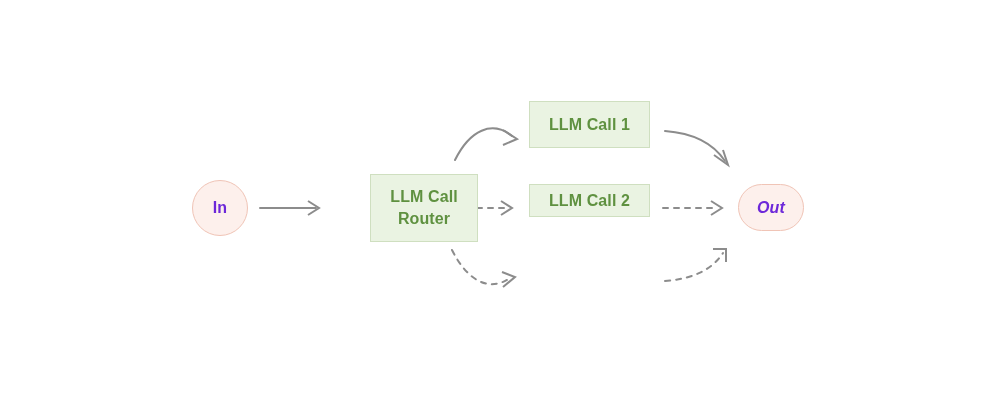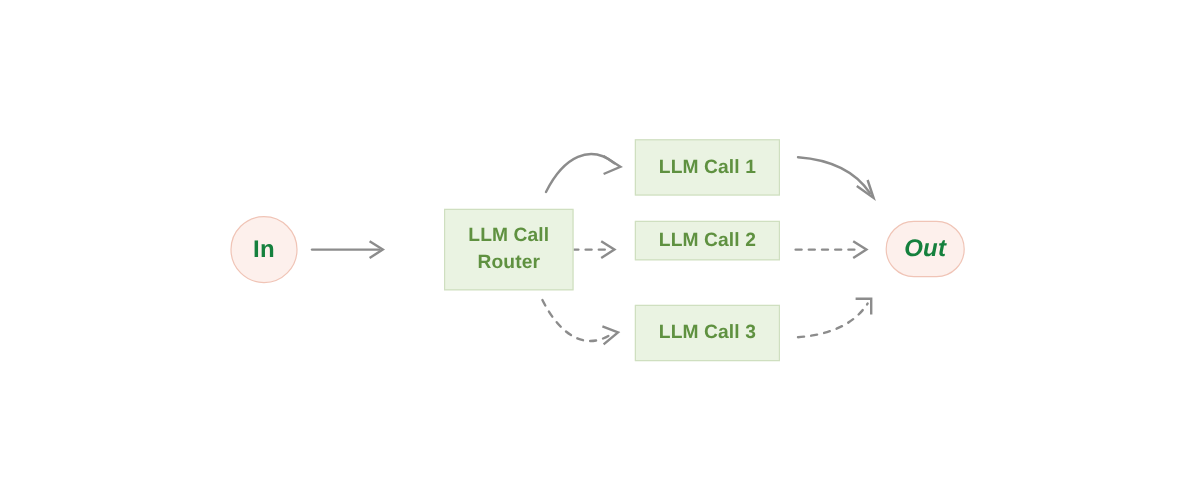--- a/index.html
+++ b/index.html
@@ -40,42 +40,42 @@
     border: 1px solid #cfdfc0;
     color: #5f9140;
     font-size: 16px;
     font-weight: bold;
     line-height: 1.35;
     letter-spacing: 0.1px;
   }
   .node-terminal {
     background: #fdf0ec;
     border: 1px solid #f0c4b6;
-    color: #15803d;
-    font-size: 20px;
+    color: #6d28d9;
+    font-size: 16px;
     font-weight: bold;
     letter-spacing: 0.2px;
   }
   #node-in {
     left: 192px;
     top: 180px;
     width: 56px;
     height: 56px;
     border-radius: 50%;
   }
   #node-router {
     left: 332px;
     top: 174px;
     width: 108px;
     height: 68px;
     margin-left: 38px;
   }
   #node-call-1 {
     left: 529px;
-    top: 116px;
+    top: 101px;
     width: 121px;
     height: 47px;
   }
   #node-call-2 {
     left: 529px;
     top: 184px;
     width: 121px;
     height: 33px;
   }
   #node-call-3 {
@@ -165,21 +165,18 @@
   </div>
 
   <div class="node node-llm" id="node-call-1">
     <span>LLM Call 1</span>
   </div>
 
   <div class="node node-llm" id="node-call-2">
     <span>LLM Call 2</span>
   </div>
 
-  <div class="node node-llm" id="node-call-3">
-    <span>LLM Call 3</span>
-  </div>
 
   <div class="node node-terminal" id="node-out">
     <span>Out</span>
   </div>
 
 </div>
 
 </body></html>

